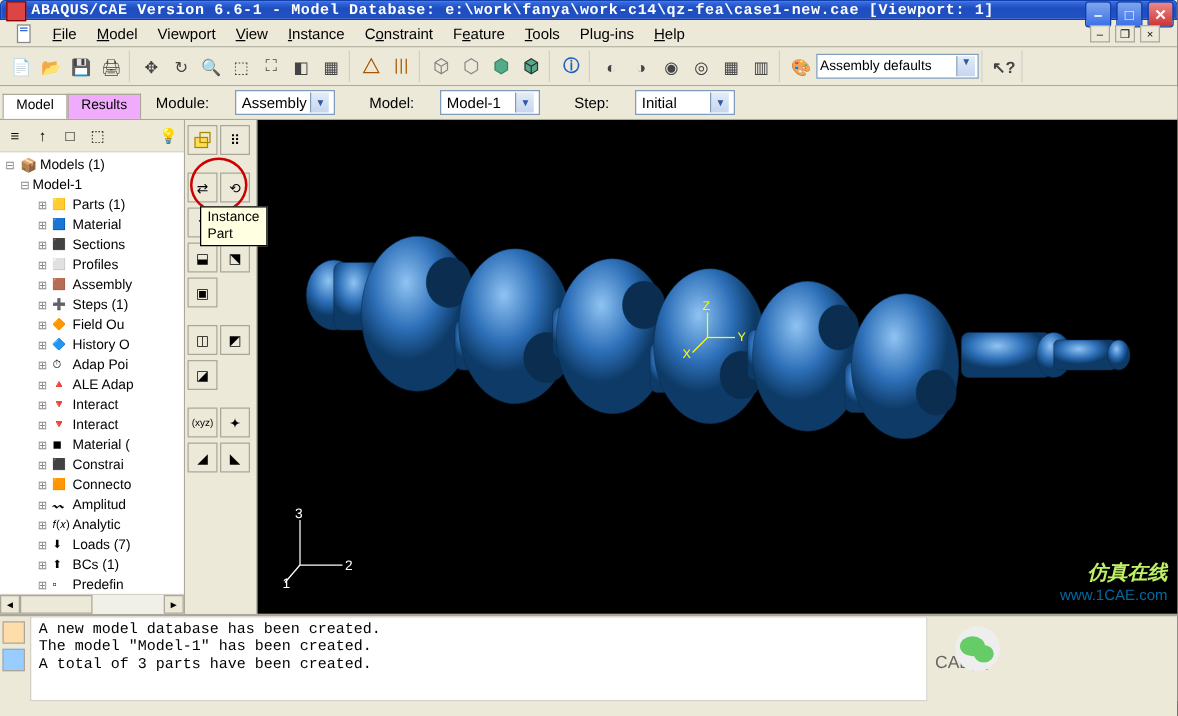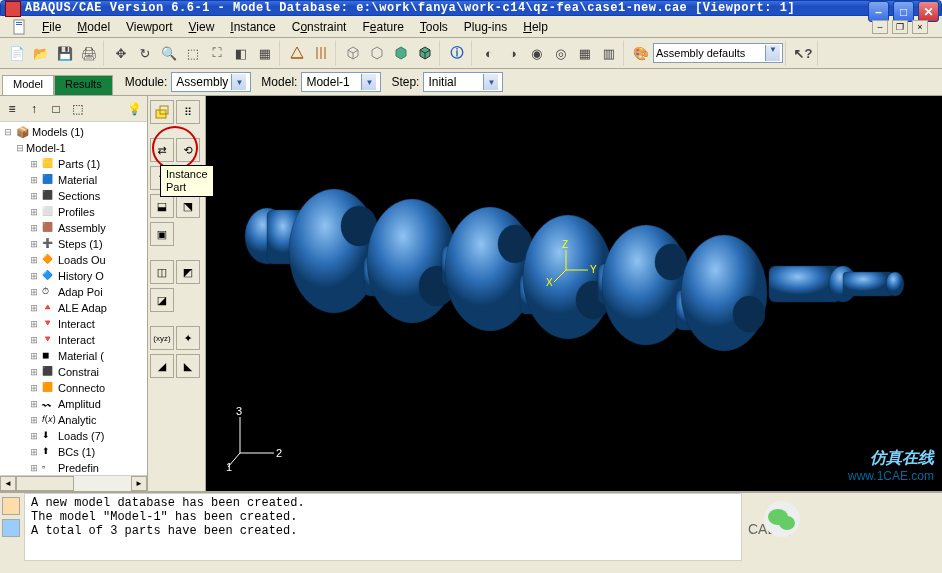--- a/index.html
+++ b/index.html
@@ -15,28 +15,28 @@
   .menubar .icon { width:16px; height:16px; margin-right:6px; }
   .menubar span { padding:2px 8px; font-size:12px; }
   .menubar span u { text-decoration:underline; }
   .mdibtns { margin-left:auto; display:flex; }
   .mdibtns .b { width:16px; height:14px; margin:0 2px; border:1px solid #aca899; background:#ece9d8; font-size:9px; display:flex; align-items:center; justify-content:center; }
   
   .toolbars { display:flex; flex-wrap:wrap; background:#ece9d8; border-bottom:1px solid #aca899; padding:2px; }
   .tgroup { display:flex; align-items:center; border:1px solid transparent; border-right:1px solid #d4d0c8; padding:1px 2px; margin-right:2px; }
   .tbtn { width:22px; height:22px; display:flex; align-items:center; justify-content:center; margin:0 1px; border:1px solid transparent; font-size:13px; color:#444; }
   
-  .ctxbar { height:26px; background:#ece9d8; display:flex; align-items:center; padding:2px 6px; border-bottom:1px solid #aca899; font-size:12px; gap:4px; }
+  .ctxbar { height:26px; background:#ece9d8; display:flex; align-items:center; padding:2px 6px; border-bottom:1px solid #aca899; font-size:12px; gap:21px; }
   .ctxbar label { margin-left:6px; }
   .ctxbar .combo { border:1px solid #7f9db9; background:#fff; height:20px; display:flex; align-items:center; padding:0 4px; min-width:80px; }
   .ctxbar .combo .arrow { margin-left:auto; width:15px; height:16px; background:linear-gradient(#e4ecf7,#c6d6ef); border-left:1px solid #7f9db9; display:flex; align-items:center; justify-content:center; font-size:8px; color:#4a6; color:#2c5aa0; }
   
   .main { display:flex; height:395px; background:#ece9d8; }
   .tabs { height:20px; display:flex; margin-left:2px; }
-  .tab { padding:2px 10px; border:1px solid #aca899; background:#15803d; font-size:11px; border-bottom:none; }
+  .tab { padding:2px 10px; border:1px solid #aca899; background:#f0abfc; font-size:11px; border-bottom:none; }
   .tab.active { background:#fff; }
   .leftcol { width:148px; display:flex; flex-direction:column; border-right:1px solid #aca899; }
   .treebar { height:26px; background:#ece9d8; border-bottom:1px solid #d4d0c8; display:flex; align-items:center; padding:2px; gap:2px; }
   .treebar .t { width:20px; height:20px; border:1px solid transparent; display:flex; align-items:center; justify-content:center; font-size:12px; }
   .tree { flex:1; background:#fff; overflow:hidden; font-size:11px; padding:2px 0; white-space:nowrap; position:relative; }
   .tree .row { height:16px; display:flex; align-items:center; padding-left:2px; }
   .tree .ind { display:inline-block; width:12px; text-align:center; color:#888; font-size:9px; }
   .tree .ico { width:14px; height:12px; margin:0 2px; display:inline-block; }
   .hscroll { height:16px; background:#ece9d8; border-top:1px solid #d4d0c8; display:flex; }
   .hscroll .a { width:16px; border:1px solid #aca899; background:#ece9d8; font-size:8px; display:flex; align-items:center; justify-content:center; }
@@ -239,21 +239,21 @@
             <span>Assembly</span>
           </div>
           <div class="row" style="padding-left: 28px;">
             <span class="ind">⊞</span>
             <span class="ico" style="font-size:9px">➕</span>
             <span>Steps (1)</span>
           </div>
           <div class="row" style="padding-left: 28px;">
             <span class="ind">⊞</span>
             <span class="ico" style="font-size:9px">🔶</span>
-            <span>Loads Ou</span>
+            <span>Field Ou</span>
           </div>
           <div class="row" style="padding-left: 28px;">
             <span class="ind">⊞</span>
             <span class="ico" style="font-size:9px">🔷</span>
             <span>History O</span>
           </div>
           <div class="row" style="padding-left: 28px;">
             <span class="ind">⊞</span>
             <span class="ico" style="font-size:9px">⏱</span>
             <span>Adap Poi</span>
@@ -438,21 +438,21 @@
       <svg width="60" height="60" style="overflow:visible">
         <line x1="14" y1="44" x2="14" y2="8" stroke="#fff"></line>
           <text x="10" y="6" fill="#fff">3</text>
         <line x1="14" y1="44" x2="48" y2="44" stroke="#fff"></line>
           <text x="50" y="48" fill="#fff">2</text>
         <line x1="14" y1="44" x2="2" y2="58" stroke="#fff"></line>
           <text x="0" y="62" fill="#fff">1</text>
       </svg>
     </div>
     <div class="watermark" style="right:8px;bottom:8px;flex-direction:column;align-items:flex-end">
-      <div style="color:#7dd3fc;font-size:16px;font-weight:bold;font-style:italic">仿真在线</div>
+      <div style="color:#bef264;font-size:16px;font-weight:bold;font-style:italic">仿真在线</div>
       <div style="color:#0369a1;font-size:12px">www.1CAE.com</div>
     </div>
   </div>
 </div>
 
 <div class="redcircle"></div>
 <div class="tooltip"><span>Instance<br>Part</span></div>
 
 <div class="bottom">
   <div class="icons">

